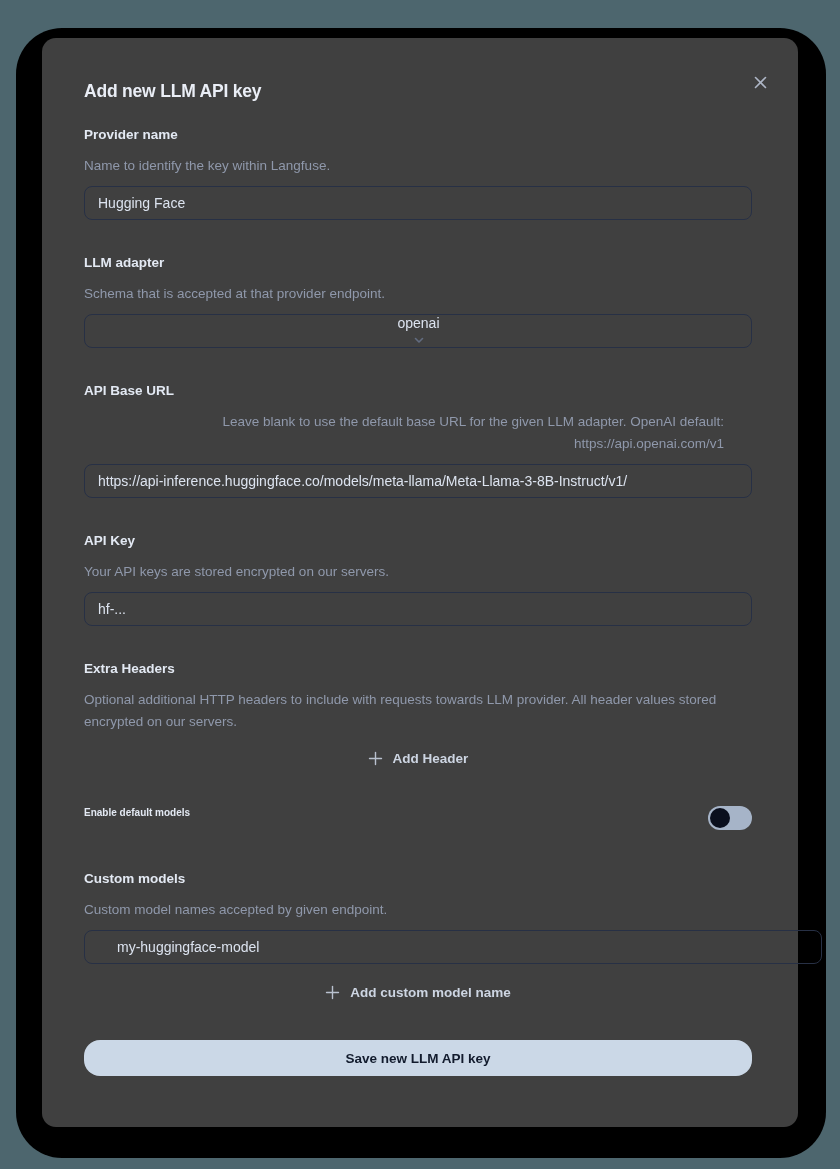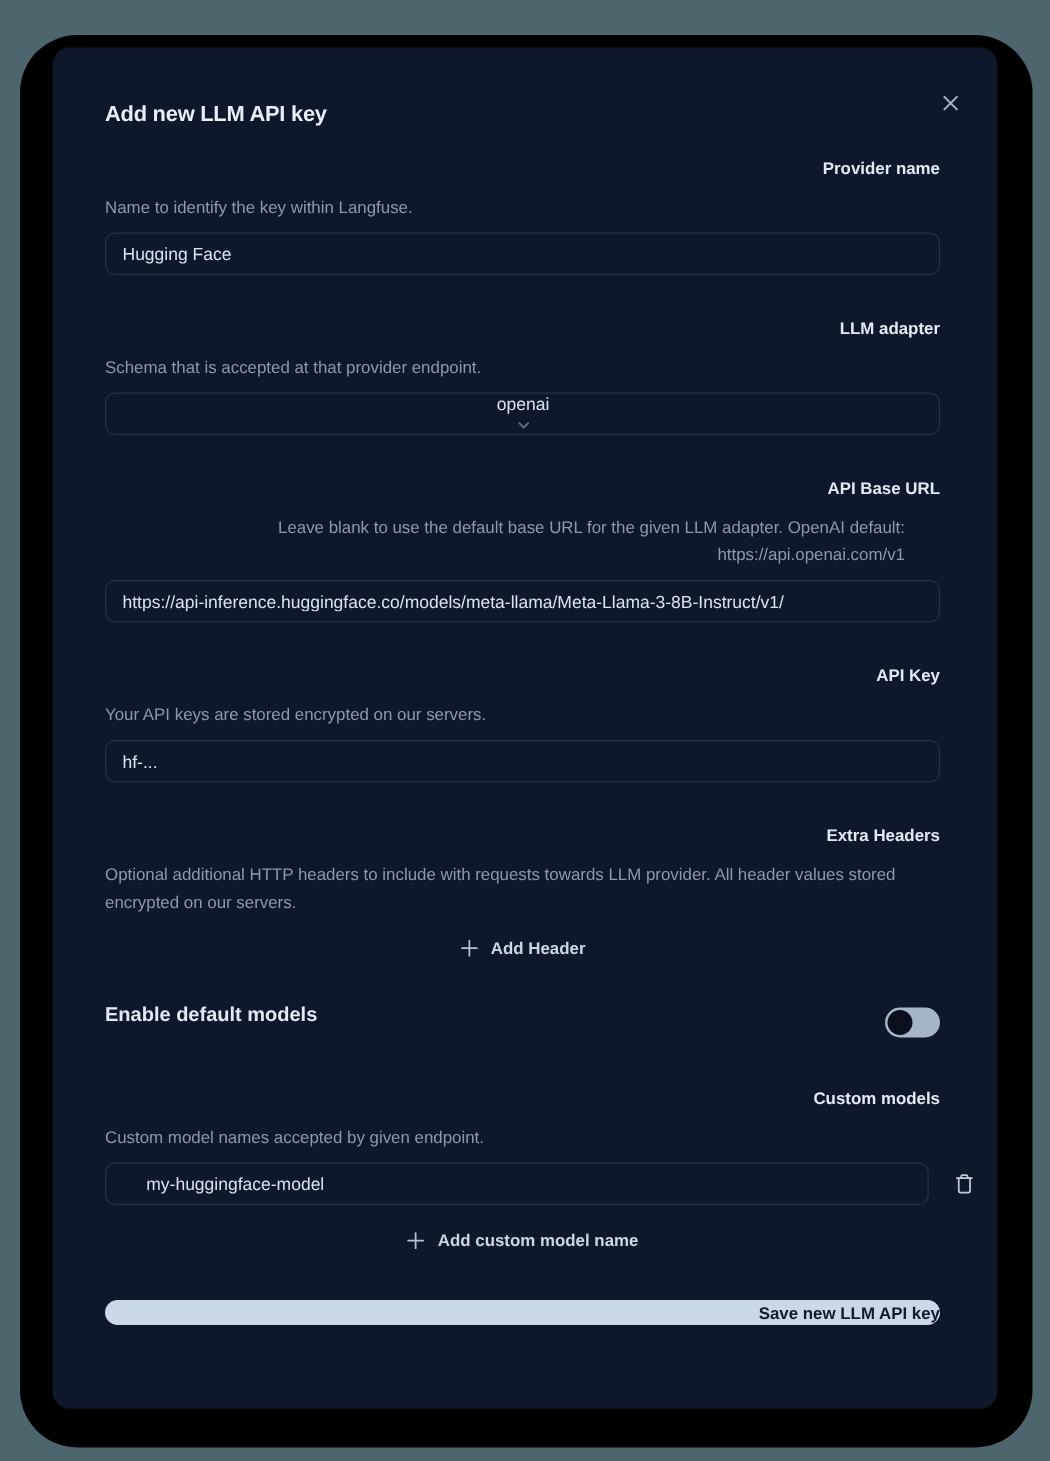--- a/index.html
+++ b/index.html
@@ -13,21 +13,21 @@
     position: absolute;
     left: 16px; top: 28px;
     width: 810px; height: 1130px;
     background: #000000;
     border-radius: 46px;
   }
   .dialog {
     position: absolute;
     left: 42px; top: 38px;
     width: 756px; height: 1089px;
-    background: #0f172a;
+    background: #404040;
     border-radius: 14px;
     padding: 42px 46px 30px 42px;
     color: #e3e9f3;
   }
   .dialog-title {
     font-size: 17.5px;
     font-weight: 700;
     letter-spacing: -0.2px;
     color: #eaeef6;
     line-height: 22px;
@@ -43,21 +43,20 @@
     cursor: pointer;
     display: flex; align-items: center; justify-content: center;
   }
   .field-group { margin-bottom: 34px; }
   .field-label {
     font-size: 13.5px;
     font-weight: 700;
     color: #e3e9f3;
     line-height: 17px;
     margin-bottom: 12px;
-    text-align: right;
   }
   .field-desc {
     font-size: 13.5px;
     font-weight: 400;
     color: #8f98ab;
     line-height: 22px;
     margin-bottom: 9px;
   }
   .text-input {
     width: 100%;
@@ -106,21 +105,21 @@
   .ghost-add-btn .plus-icon { color: #b9c1cf; display: flex; }
   .extra-headers-group .ghost-add-btn { margin-top: 13px; }
   .toggle-row {
     display: flex;
     align-items: flex-start;
     justify-content: space-between;
     margin-bottom: 40px;
   }
   .toggle-row .toggle-texts { max-width: 620px; }
   .toggle-row .toggle-label {
-    font-size: 16px;
+    font-size: 10px;
     font-weight: 700;
     color: #e3e9f3;
     line-height: 18px;
     margin-bottom: 4px;
   }
   .toggle-row .toggle-desc {
     font-size: 14px;
     color: #9ba4b6;
     line-height: 20px;
     margin-bottom: 0;
@@ -140,44 +139,43 @@
     left: 2px; top: 2px;
     width: 20px; height: 20px;
     border-radius: 50%;
     background: #0a0f1d;
   }
   .custom-model-row {
     display: flex;
     align-items: center;
     margin-bottom: 6px;
   }
-  .custom-model-row .text-input { width: 659px; flex: 0 0 auto; padding-left: 32px; }
+  .custom-model-row .text-input { width: 738px; flex: 0 0 auto; padding-left: 32px; }
   .icon-btn {
     background: transparent;
     border: none;
     color: #c3cad7;
     cursor: pointer;
     margin-left: 20px;
     display: flex; align-items: center; justify-content: center;
     width: 22px; height: 22px;
   }
   .add-model-btn { margin-top: 16px; }
   .save-btn {
     width: 100%;
-    height: 20px;
+    height: 36px;
     margin-top: 36px;
     background: #cbd8e7;
     color: #121b2d;
     border: none;
     border-radius: 16px;
     font-family: "Liberation Sans", sans-serif;
     font-size: 13.5px;
     font-weight: 700;
     cursor: pointer;
-    text-align: right;
   }
 </style>
 </head>
 <body>
 
 <div class="dialog-shadow"></div>
 
 <div class="dialog">
 
   <button class="close-btn" aria-label="Close">

